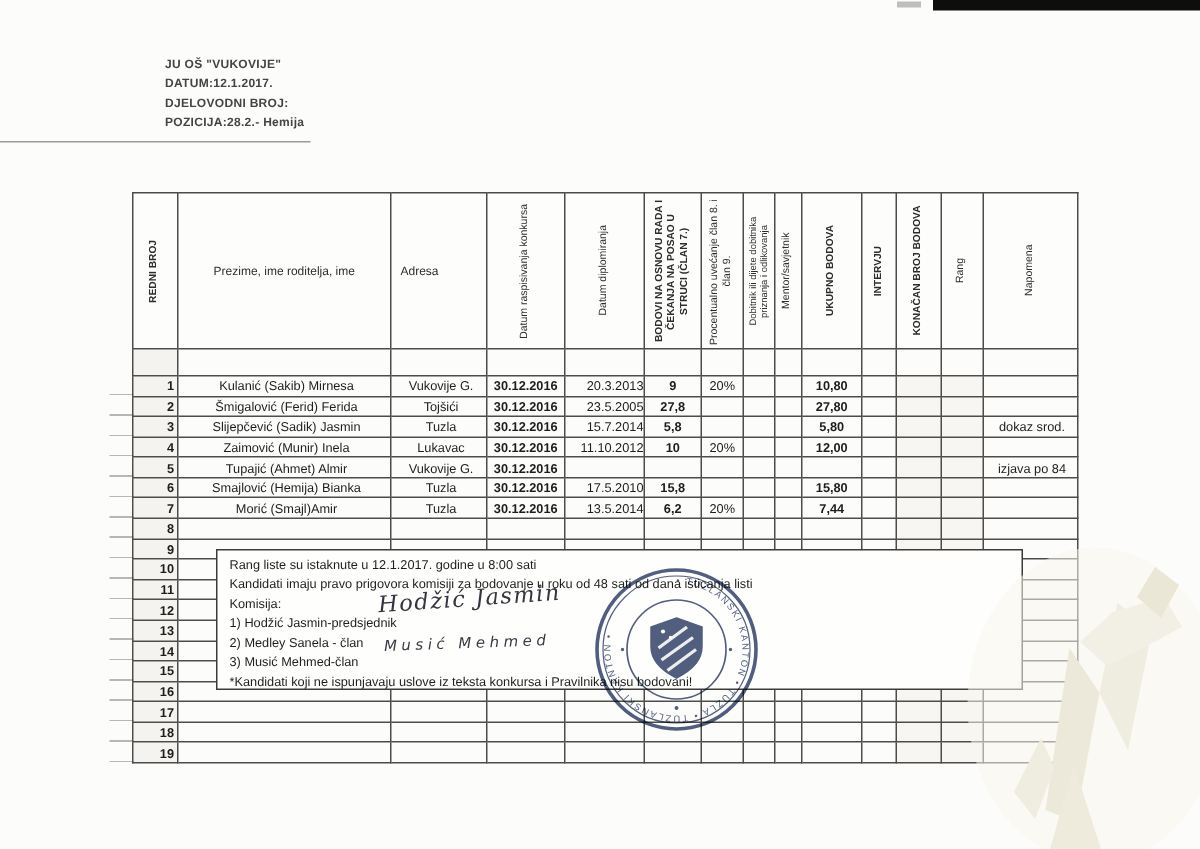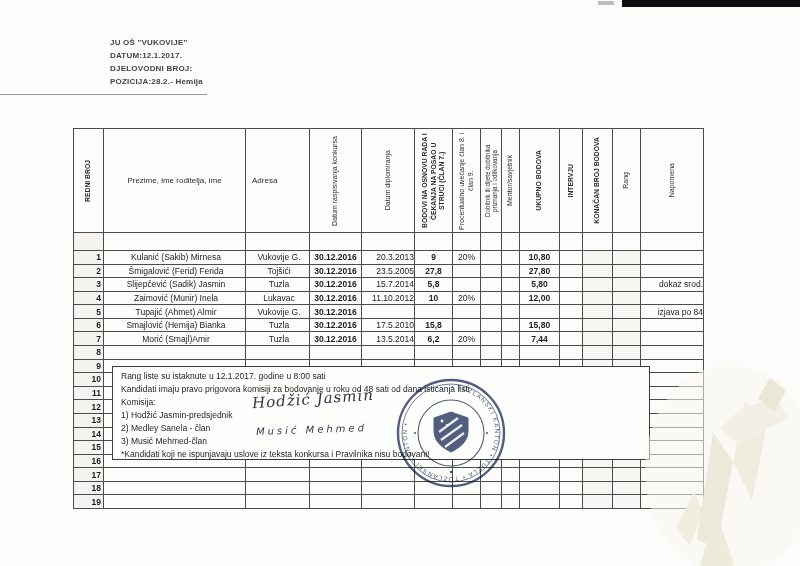--- a/index.html
+++ b/index.html
@@ -10,44 +10,44 @@
   
   .topbar{position:absolute;left:622px;top:0;width:178px;height:7px;background:#0e0e0e;}
   .topbar-dash{position:absolute;left:598px;top:1px;width:16px;height:4px;background:#8a8a8a;opacity:.55;}
   .rule-left{position:absolute;left:0;top:94px;width:207px;height:1px;background:#9a9a98;}
   .stubs{position:absolute;left:73px;top:250px;width:16px;height:258px;opacity:.55;
     background:repeating-linear-gradient(to bottom,transparent 0,transparent 12.6px,#7d7d7b 12.6px,#7d7d7b 13.58px);}
   
   .letterhead{position:absolute;left:110px;top:36px;font-size:8px;font-weight:700;
     color:#444;letter-spacing:.2px;line-height:13px;}
   
-  .sheet{position:absolute;left:73px;top:128px;}
+  .sheet{position:absolute;left:88px;top:128px;}
   table{border-collapse:collapse;table-layout:fixed;width:630px;background:transparent;}
   td,th{border:1px solid #4c4c4a;padding:0;overflow:hidden;font-weight:400;}
   tr.hdr{height:104px;}
   tr.hdr th{vertical-align:middle;text-align:center;background:#fdfdfc;}
   .vh{writing-mode:vertical-rl;transform:rotate(180deg);font-size:7px;line-height:8.5px;
     margin:0 auto;max-height:98px;color:#2d2d2b;}
   .vh.b{font-weight:700;font-size:6.8px;}
   .hh{font-size:8px;color:#2d2d2b;}
   tr.spacer{height:18px;}
   tr.data{height:13.58px;}
   tr.data td{font-size:8.5px;line-height:12px;color:#1d1d1b;white-space:nowrap;}
   td.c0{text-align:right;padding-right:2px;font-weight:700;background:#f4f3ef;}
   td.c1,td.c2{text-align:center;padding-left:3px;}
   td.c3{text-align:center;font-weight:700;}
   td.c4{text-align:right;}
   td.c5{text-align:center;font-weight:700;}
   td.c6{text-align:center;}
   td.c9{text-align:center;font-weight:700;}
   td.c10,td.c11,td.c12{text-align:center;}
   tr.data td.c11,tr.data td.c12{background:#f7f6f2;}
-  td.c13{text-align:right;padding-left:2px;font-size:7.5px;margin-top:43px;}
+  td.c13{text-align:center;padding-left:2px;font-size:7.5px;margin-top:43px;}
   
-  .notes{position:absolute;left:112px;top:366px;width:538px;height:94px;background:#fefefd;
+  .notes{position:absolute;left:144px;top:366px;width:538px;height:94px;background:#fefefd;
     border:1px solid #3c3c3a;font-size:8.5px;line-height:13px;color:#1e1e1c;
     padding:3px 0 0 8px;box-sizing:border-box;}
   .notes .ln{white-space:nowrap;}
   .sig1{position:absolute;left:252px;top:390px;font-family:"DejaVu Serif",serif;font-style:italic;
     font-size:15px;color:#35343f;letter-spacing:1px;transform:rotate(-4deg);}
   .sig2{position:absolute;left:256px;top:424px;font-family:"DejaVu Sans",sans-serif;font-style:italic;
     font-size:10px;color:#3a3947;letter-spacing:3px;transform:rotate(-2deg);}
   
   .stamp{position:absolute;left:392px;top:376px;width:118px;height:114px;
     mix-blend-mode:multiply;opacity:.82;}

